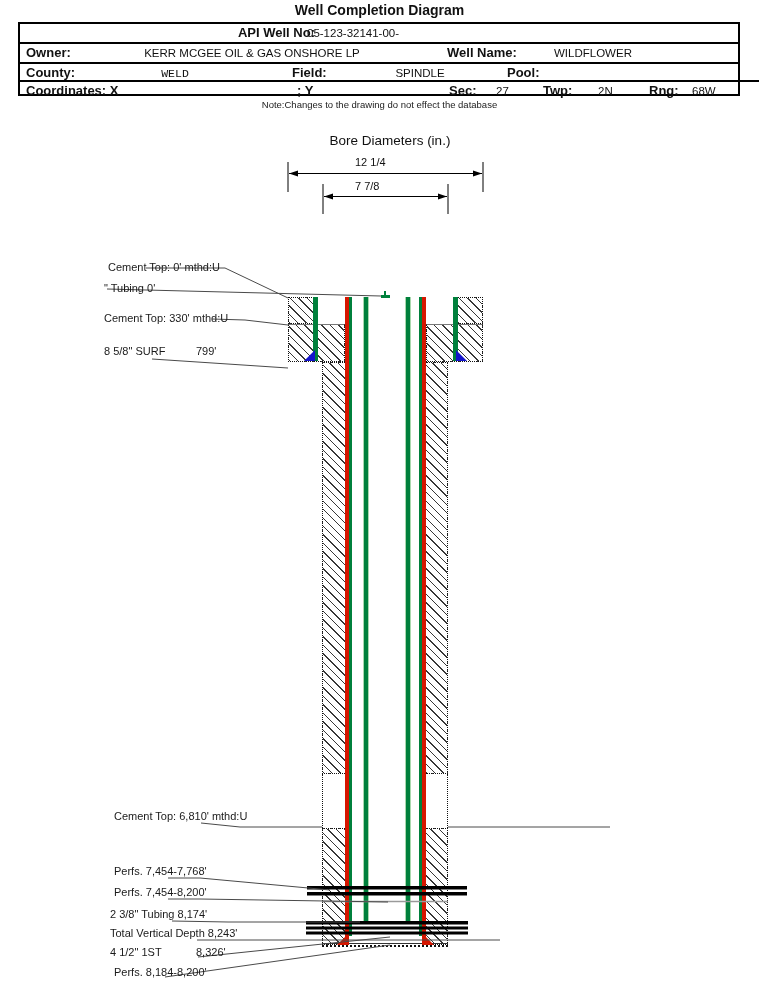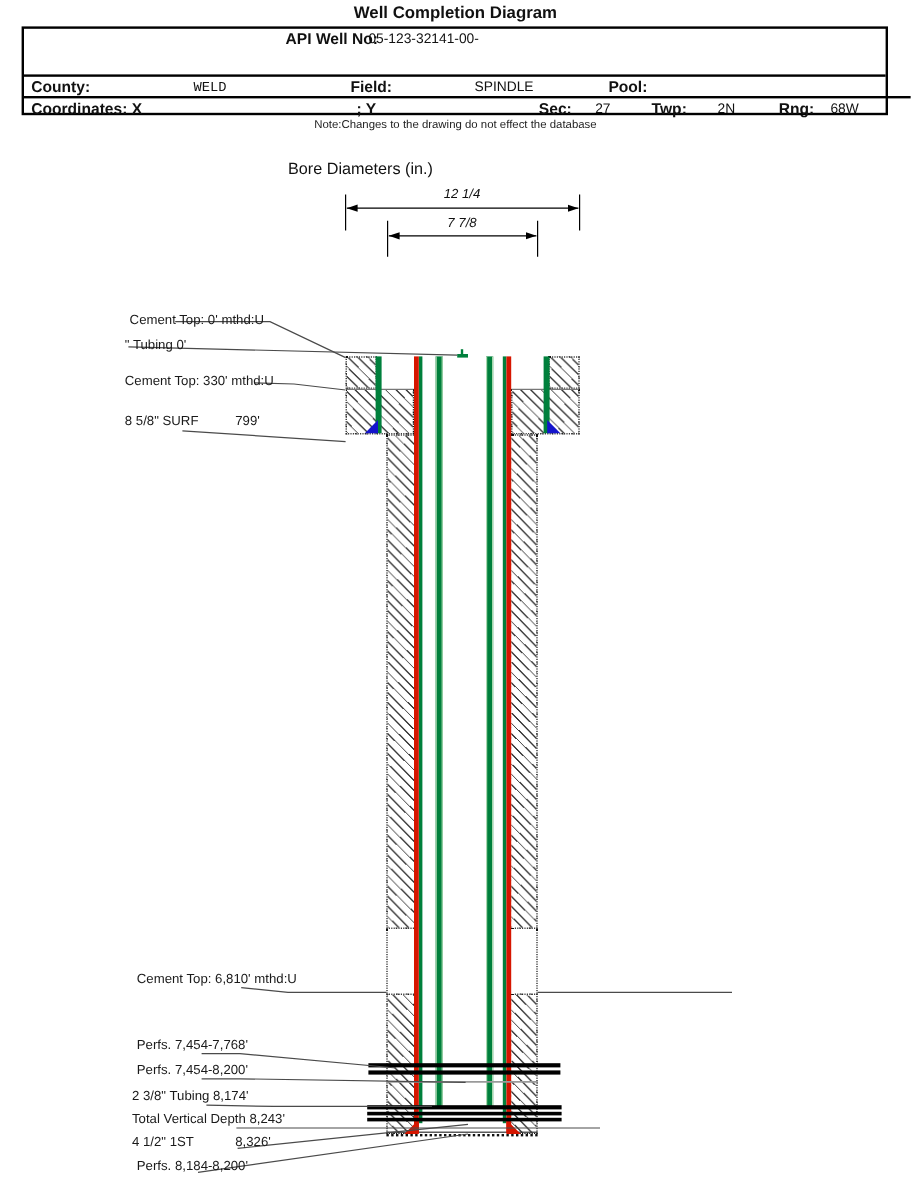--- a/index.html
+++ b/index.html
@@ -9,42 +9,48 @@
   
   #title{left:0;top:2px;width:759px;text-align:center;font-size:14px;font-weight:bold;}
   #hdr-table{left:18px;top:22px;width:722px;height:74px;border:2px solid #000;box-sizing:border-box;}
   .hrow{position:absolute;left:0;width:100%;height:18px;}
   .hrow.sep{border-top:2px solid #000;}
   .hcell{position:absolute;top:1px;font-size:12px;white-space:nowrap;}
   .blabel{font-weight:bold;font-size:13px;}
   .hval{font-size:11.5px;top:3px;}
   #note{left:0;top:99px;width:759px;text-align:center;font-size:9.5px;color:#222;}
   
-  #bore-title{left:240px;top:133px;width:300px;text-align:left;font-size:13.5px;}
-  .dimlabel{font-size:11px;text-align:center;width:60px;font-style:italic;}
+  #bore-title{left:240px;top:133px;width:300px;text-align:center;font-size:13.5px;}
+  .dimlabel{font-size:11px;text-align:left;width:60px;}
   
   .hatch{background-color:#fff;background-image:repeating-linear-gradient(45deg,rgba(20,20,20,.85) 0,rgba(20,20,20,.85) 1px,transparent 1px,transparent 6px);
          box-sizing:border-box;border:1px dotted #111;}
   .bar{position:absolute;}
   .wall{position:absolute;box-sizing:border-box;}
   .lbl{position:absolute;font-size:11px;white-space:nowrap;color:#1a1a1a;}
   svg.overlay{position:absolute;left:0;top:0;z-index:5;pointer-events:none;}
   .lbl{z-index:6;margin-left:48px;}
 </style>
 </head>
 <body>
 
 <div id="page">
 
   <div id="title" class="abs">Well Completion Diagram</div>
 
   <div id="hdr-table" class="abs">
     <div class="hrow" style="top:0;">
       <div class="hcell blabel" style="left:162px;width:133px;text-align:right;">API Well No:</div>
       <div class="hcell hval" style="left:287px;">05-123-32141-00-</div>
+    </div>
+    <div class="hrow sep" style="top:18px;">
+      <div class="hcell blabel" style="left:6px;">Owner:</div>
+      <div class="hcell hval" style="left:112px;width:240px;text-align:center;">KERR MCGEE OIL &amp; GAS ONSHORE LP</div>
+      <div class="hcell blabel" style="left:427px;">Well Name:</div>
+      <div class="hcell hval" style="left:534px;">WILDFLOWER</div>
     </div>
     <div class="hrow sep" style="top:38px;">
       <div class="hcell blabel" style="left:6px;">County:</div>
       <div class="hcell hval" style="left:100px;width:110px;text-align:center;font-family:Liberation Mono, monospace;">WELD</div>
       <div class="hcell blabel" style="left:237px;padding-left:35px;">Field:</div>
       <div class="hcell hval" style="left:340px;width:120px;text-align:center;">SPINDLE</div>
       <div class="hcell blabel" style="left:487px;">Pool:</div>
       <div class="hcell hval" style="left:545px;"></div>
     </div>
     <div class="hrow sep" style="top:56px;padding-left:28px;">

